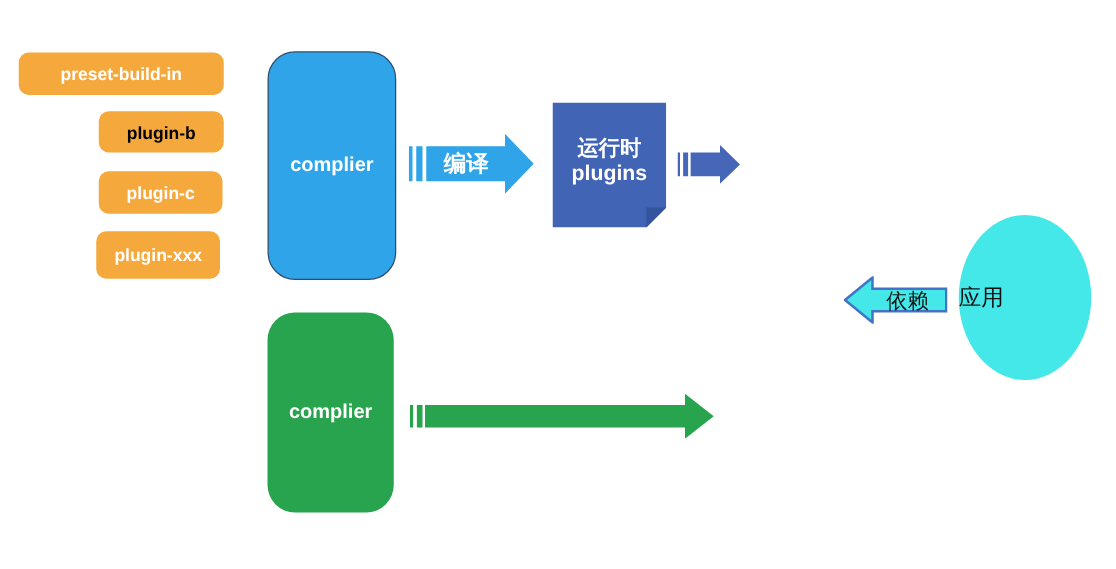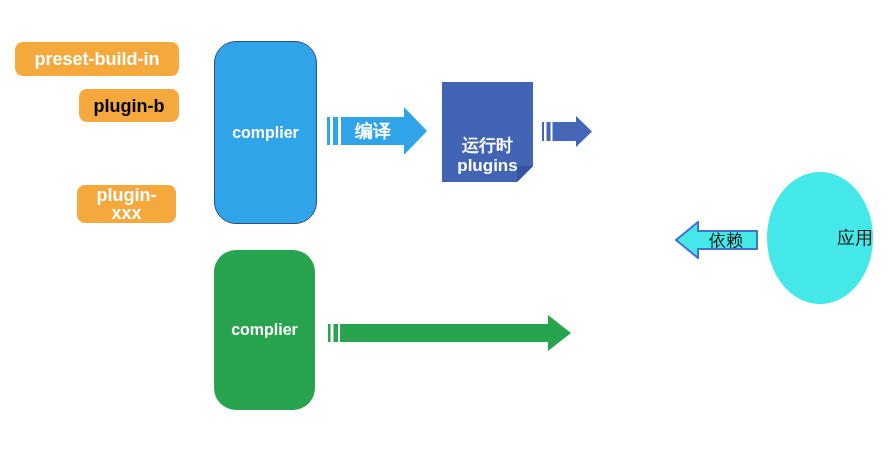--- a/index.html
+++ b/index.html
@@ -3,21 +3,21 @@
 <meta charset="utf-8">
 <style>
   html,body{margin:0;padding:0;background:#fff;}
   #canvas{
     position:relative;width:893px;height:455px;overflow:hidden;
     font-family:"Liberation Sans","DejaVu Sans",sans-serif;
     background:#ffffff;
   }
   .abs{position:absolute;}
   .pill{
-    position:absolute;border-radius:8px;color:#fff;font-weight:600;font-size:18px;
+    position:absolute;border-radius:8px;color:#fff;font-weight:600;font-size:14px;
     display:flex;align-items:center;justify-content:center;text-align:center;line-height:18px;
   }
   #pill-preset{left:15px;top:42px;width:164px;height:34px;}
   #pill-b{left:79px;top:89px;width:100px;height:33px;}
   #pill-c{left:79px;top:137px;width:99px;height:34px;}
   #pill-xxx{left:77px;top:185px;width:99px;height:38px;justify-content:center;}
   #pill-xxx .pill-text{width:70px;}
   .bigbox{
     position:absolute;border-radius:22px;color:#fff;font-weight:600;font-size:16px;
     display:flex;align-items:center;justify-content:center;
@@ -25,46 +25,49 @@
   #box-complier{left:214px;top:41px;width:101px;height:181px;}
   #box-runtime{left:214px;top:250px;width:101px;height:160px;}
   #box-fes{left:597px;top:39px;width:78px;height:390px;border-radius:18px;}
   .fes-label{
     text-decoration-line:underline;text-decoration-style:wavy;
     text-decoration-thickness:1px;text-underline-offset:5px;
   }
   #note-plugins{left:442px;top:82px;}
   #note-text{
     left:442px;top:82px;width:91px;height:100px;padding-bottom:6px;box-sizing:border-box;
-    display:flex;align-items:flex-end;justify-content:center;text-align:center;
+    display:flex;align-items:center;justify-content:center;text-align:center;
     color:#fff;font-weight:600;font-size:17px;line-height:20px;
   }
   #note-text .note-label{width:80px;}
   #arrow-compile{left:327px;top:107px;}
   #arrow-compile text{font-family:"Liberation Sans","DejaVu Sans",sans-serif;font-size:18px;font-weight:600;}
   #arrow-small{left:542px;top:116px;}
   #arrow-runtime{left:328px;top:315px;}
   #arrow-depends{left:675px;top:221px;}
   #arrow-depends text{font-family:"Liberation Sans","DejaVu Sans",sans-serif;font-size:17px;font-weight:500;}
   #ellipse-app{
     left:767px;top:172px;width:106px;height:132px;border-radius:50%;
-    display:flex;align-items:center;justify-content:flex-end;
+    display:flex;align-items:center;justify-content:flex-start;
     font-size:18px;font-weight:500;
   }
 </style>
 </head>
 <body>
 
 <div id="canvas" style="background-color: rgb(255, 255, 255);">
 
   <div class="pill" id="pill-preset" style="background-color: rgb(245, 168, 59); color: rgb(255, 255, 255);">
     <span class="pill-text">preset-build-in</span>
   </div>
   <div class="pill" id="pill-b" style="background-color: rgb(245, 168, 59); color: #000000;">
     <span class="pill-text">plugin-b</span>
+  </div>
+  <div class="pill" id="pill-c" style="background-color: rgb(245, 168, 59); color: rgb(255, 255, 255);">
+    <span class="pill-text">plugin-c</span>
   </div>
   <div class="pill" id="pill-xxx" style="background-color: rgb(245, 168, 59); color: rgb(255, 255, 255);">
     <span class="pill-text">plugin-xxx</span>
   </div>
 
   <div class="bigbox" id="box-complier" style="border: 1px solid rgb(46, 77, 110); background-color: rgb(47, 164, 233); color: rgb(255, 255, 255);">
     <span>complier</span>
   </div>
 
   <svg class="abs" id="arrow-compile" width="100" height="48" viewBox="0 0 100 48">

